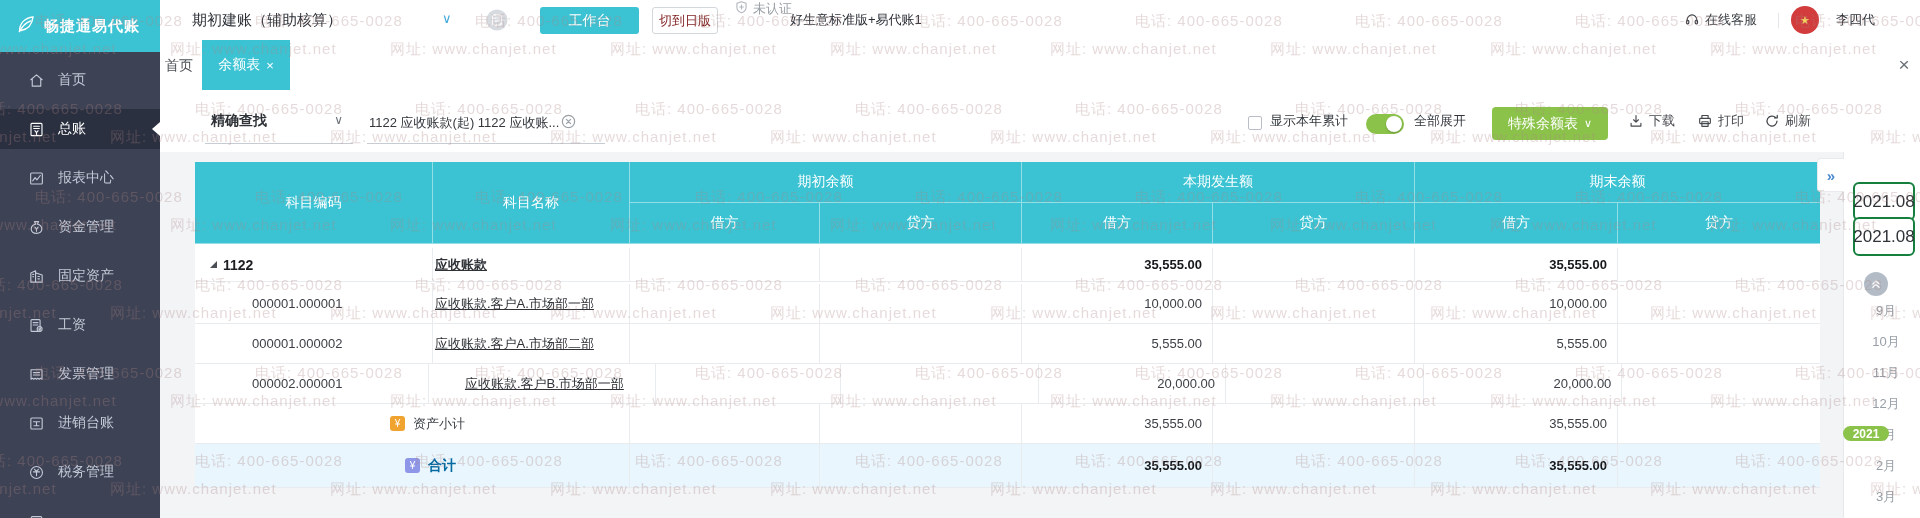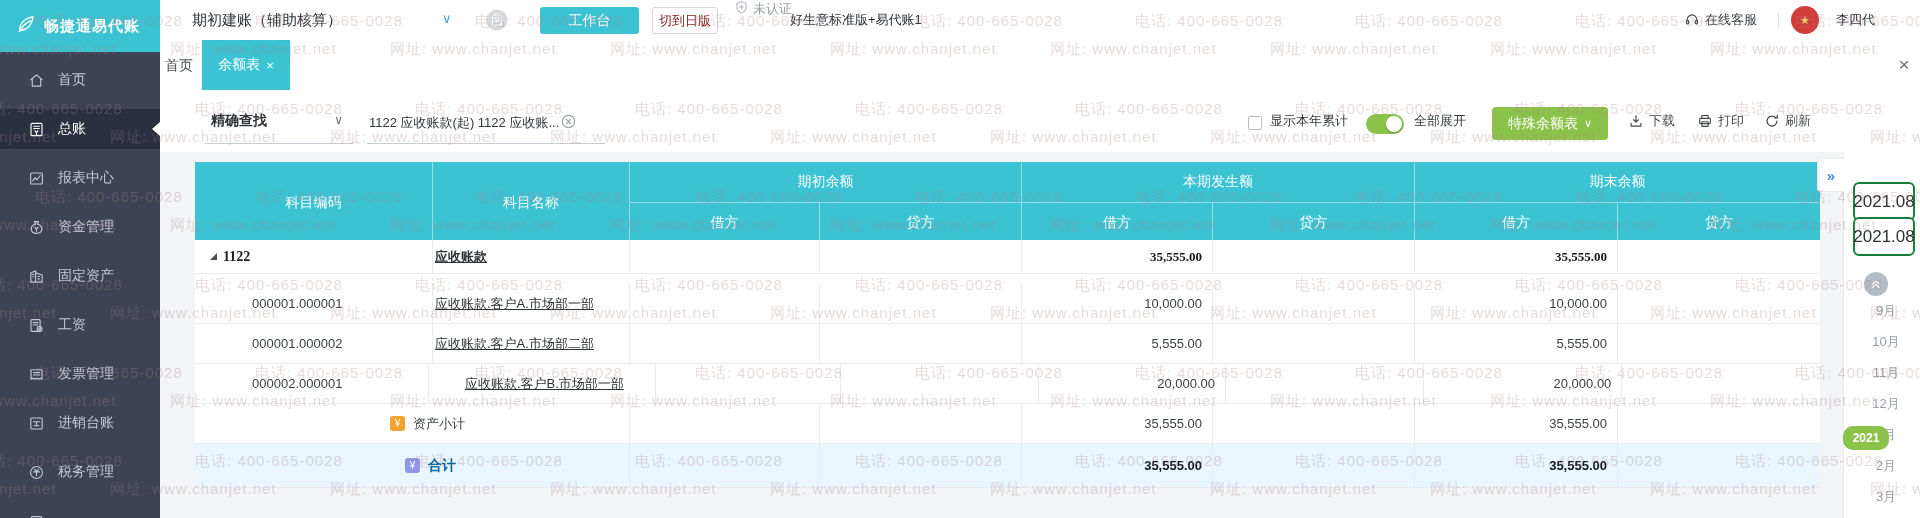--- a/index.html
+++ b/index.html
@@ -74,21 +74,21 @@
   .row-icon{display:inline-flex;width:15px;height:15px;border-radius:3px;color:#fff;font-size:10px;align-items:center;justify-content:center;margin-right:8px;flex:none;}
   .merge-label{white-space:nowrap;}
 
   
   .month-strip{left:1843px;top:152px;width:77px;height:366px;background:#fff;border-left:1px solid #e6e9ec;}
   .panel-tab{left:1817px;top:158px;width:27px;height:34px;background:#fff;border:1px solid #e8eaed;border-right:none;border-radius:4px 0 0 4px;display:flex;align-items:center;justify-content:center;color:#4a8bd0;font-size:15px;font-weight:bold;cursor:pointer;}
   .datebox{left:1853px;width:62px;height:39px;background:#fff;border:2px solid #15803d;border-radius:6px;font-size:17px;color:#2f3338;display:flex;align-items:center;justify-content:center;cursor:pointer;z-index:2;}
   .date-conn{left:1883px;top:209px;width:1px;height:8px;background:#c9ced6;}
   .scrolltop{left:1864px;top:272px;width:24px;height:24px;border-radius:50%;background:#b3bcc6;display:flex;align-items:center;justify-content:center;cursor:pointer;}
   .month-item{position:absolute;left:1858px;width:56px;height:22px;line-height:22px;text-align:center;font-size:13px;color:#979ea6;cursor:pointer;}
-  .year-pill{left:1843px;top:426px;width:46px;height:24px;background:var(--green);border-radius:10px;color:#fff;font-size:12px;font-weight:bold;display:flex;align-items:center;justify-content:center;z-index:3;}
+  .year-pill{left:1843px;top:426px;width:46px;height:15px;background:var(--green);border-radius:10px;color:#fff;font-size:12px;font-weight:bold;display:flex;align-items:center;justify-content:center;z-index:3;}
 
   
   .wm-layer{left:0;top:0;width:1920px;height:518px;z-index:40;pointer-events:none;overflow:hidden;}
   .wm-t{position:absolute;font-size:15px;letter-spacing:1px;color:var(--watermark);white-space:nowrap;}
 </style>
 </head>
 <body>
 
 <div class="page">
 
@@ -297,21 +297,21 @@
       <div class="th" style="left: 435px; top: 0px; width: 392px; height: 41px;">期初余额</div>
       <div class="th" style="left: 238px; top: 0px; width: 197px; height: 82px;">科目名称</div>
       <div class="th" style="left: 827px; top: 0px; width: 393px; height: 41px;">本期发生额</div>
       <div class="th" style="left: 1220px; top: 0px; width: 405px; height: 41px; border-right: none;">期末余额</div>
       <div class="th" style="left: 435px; top: 41px; width: 190px; height: 41px;">借方</div>
       <div class="th" style="left: 625px; top: 41px; width: 202px; height: 41px;">贷方</div>
       <div class="th" style="left: 827px; top: 41px; width: 191px; height: 41px;">借方</div>
       <div class="th" style="left: 1018px; top: 41px; width: 202px; height: 41px;">贷方</div>
       <div class="th" style="left: 1220px; top: 41px; width: 203px; height: 41px;">借方</div>
       <div class="th" style="left: 1423px; top: 41px; width: 202px; height: 41px; border-right: none;">贷方</div>
-      <div class="tr-row parent" style="left: 0px; top: 78px; width: 1625px; height: 34px; font-family: Liberation Serif, serif;">
+      <div class="tr-row parent" style="left: 0px; top: 86px; width: 1625px; height: 34px;">
         <div class="td code-cell" style="width: 238px; padding-left: 15px;">
           <span class="tri"></span>
           <span class="codetxt">1122</span>
         </div>
         <div class="td name-cell" style="width: 197px;">应收账款</div>
         <div class="td val-cell" style="width: 190px;"></div>
         <div class="td val-cell" style="width: 202px;"></div>
         <div class="td val-cell" style="width: 191px;">35,555.00</div>
         <div class="td val-cell" style="width: 202px;"></div>
         <div class="td val-cell" style="width: 203px;">35,555.00</div>

